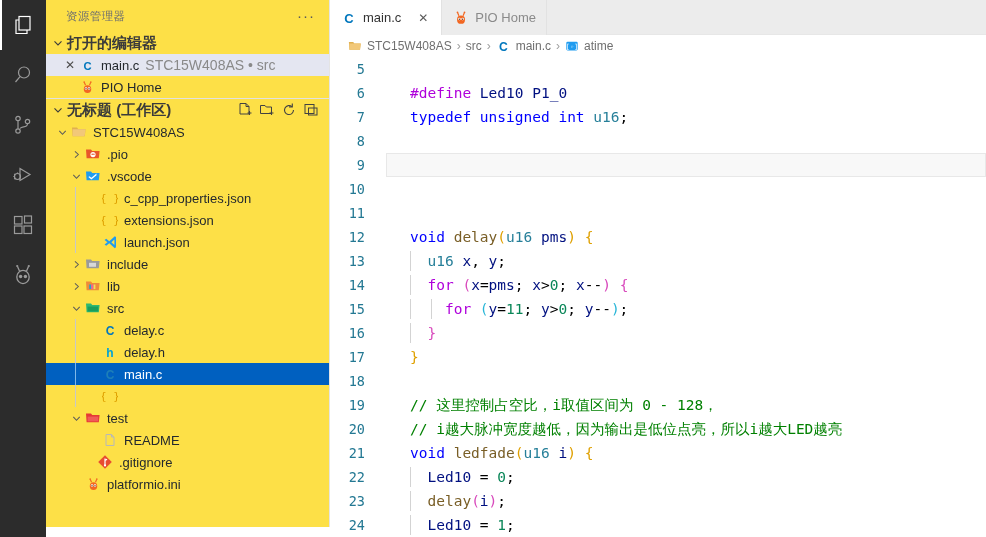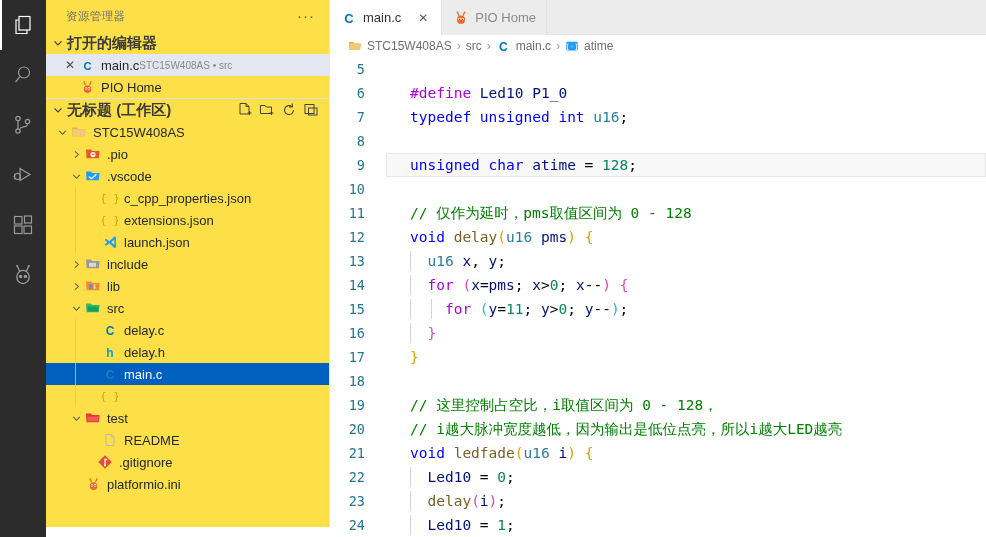--- a/index.html
+++ b/index.html
@@ -85,21 +85,21 @@
   .row .spacer16 { flex: 0 0 16px; }
   .row .twisty {
     flex: 0 0 16px; display:flex; align-items:center; justify-content:center;
   }
   .row .icon {
     flex: 0 0 18px; display:flex; align-items:center; justify-content:center;
     margin-right: 5px;
   }
   .row .name { font-size: 13px; }
   .row .desc {
-    font-size: 10px; color: #898989; 
+    font-size: 14px; color: #898989; margin-left: 6px;
   }
   .indent-guide {
     position: absolute; left: 0; top: 0; bottom: 0; width: 1px; background: #c8c8c8;
   }
 
   .tree { flex: 1; overflow: hidden; position: relative; }
 
   
   .editor-area {
     flex: 1 1 auto; height: 537px;
@@ -640,31 +640,29 @@
       </div>
 
       <div class="code-line">
         <span class="ln">8</span>
         <span class="ct"></span>
       </div>
 
       <div class="code-line current">
         <span class="cur-box"></span>
         <span class="ln">9</span>
-        <span class="ct"><span class="k-kw">unsigned char</span><span class="k-pln"> </span><span class="k-var">atime</span><span class="k-pln"> = </span><span class="k-num">128</span><span class="k-pln">;</span></span>
       </div>
 
       <div class="code-line">
         <span class="ln">10</span>
         <span class="ct"></span>
       </div>
 
       <div class="code-line">
         <span class="ln">11</span>
-        <span class="ct k-cmt">// 仅作为延时，pms取值区间为 0 - 128</span>
       </div>
 
       <div class="code-line">
         <span class="ln">12</span>
         <span class="ct"><span class="k-kw">void</span><span class="k-pln"> </span><span class="k-fn">delay</span><span class="k-p1">(</span><span class="k-type">u16</span><span class="k-pln"> </span><span class="k-var">pms</span><span class="k-p1">)</span><span class="k-pln"> </span><span class="k-p1">{</span></span>
       </div>
 
       <div class="code-line">
         <span class="ln">13</span>
         <span class="ct"><span class="ind1"></span><span class="k-type">  u16</span><span class="k-pln"> </span><span class="k-var">x</span><span class="k-pln">, </span><span class="k-var">y</span><span class="k-pln">;</span></span>

